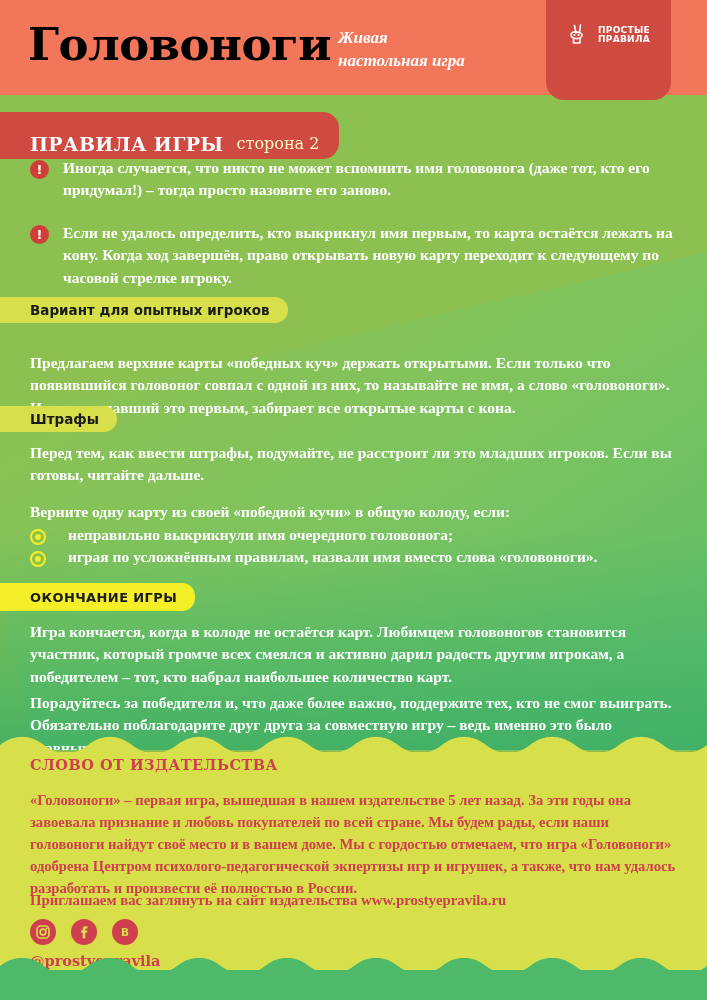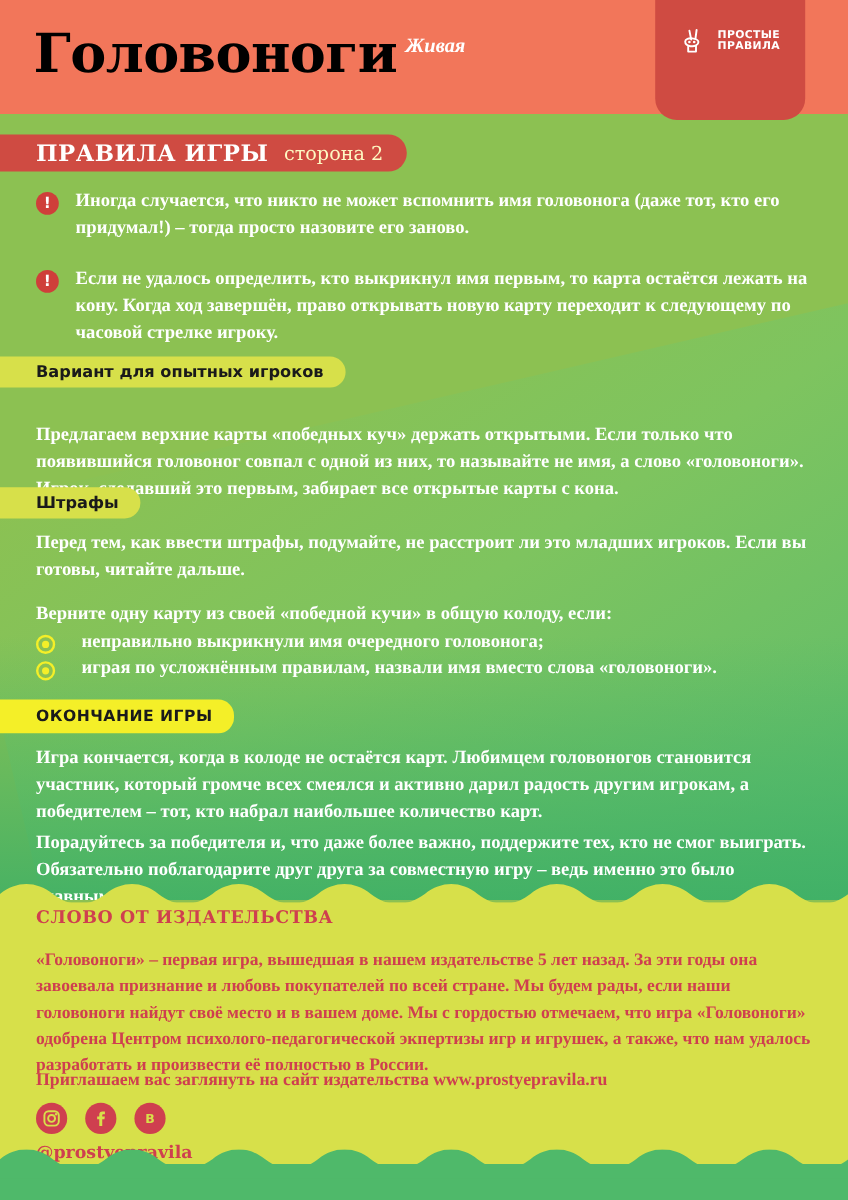--- a/index.html
+++ b/index.html
@@ -98,21 +98,21 @@
     width:707px; height:220px;
     background:linear-gradient(180deg, rgba(70,180,105,0) 0%, rgba(64,178,104,.55) 60%, rgba(60,175,102,.85) 100%);
   }
   .content{ position:relative; z-index:3; }
 
   
   .rules-bar{
     position:absolute;
     left:0; top:17px;
     height:31px;
-    padding:0 20px 0 30px;
+    padding:16px 20px 0 30px;
     background:#cf4b42;
     border-radius:0 16px 16px 0;
     display:flex;
     align-items:center;
     gap:13px;
     white-space:nowrap;
   }
   .rules-bar-title{
     font-family:"DejaVu Serif", serif;
     font-weight:700;
@@ -292,20 +292,21 @@
 </style>
 </head>
 <body>
 
 <div class="page">
 
   <div class="header">
     <div class="game-title">Головоноги</div>
     <div class="tagline">
       <div>Живая</div>
+      <div>настольная игра</div>
     </div>
 
     <div class="logo-banner">
       <div class="logo-inner">
         <span class="logo-mark">
           <svg viewBox="0 0 26 26" width="26" height="26" aria-hidden="true">
             <g fill="none" stroke="#ffffff" stroke-width="1.6" stroke-linejoin="round" stroke-linecap="round">
               <path d="M9 11 L7.5 3.5"></path>
               <path d="M12.5 10.5 L13.5 3"></path>
               <path d="M4 12.5 C4 10.5 7 9.5 10 10 C13 10.5 15 11.5 15 13 C15 15.5 12 17 8.5 16.5 C5.5 16 4 14.5 4 12.5 Z"></path>

